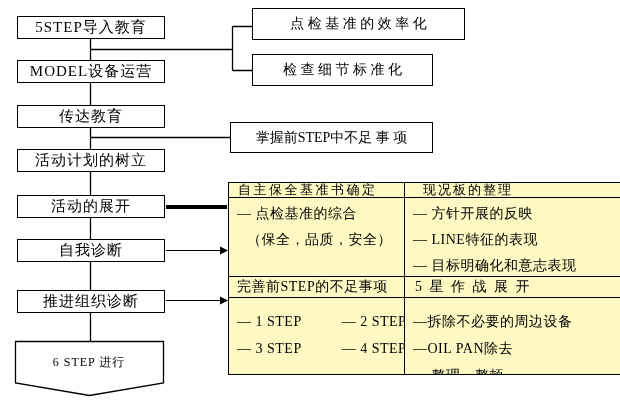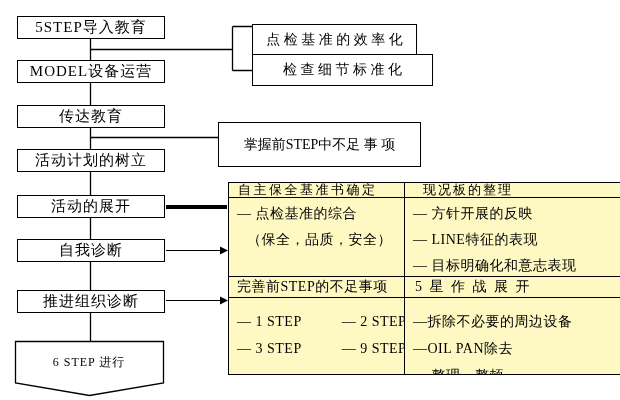--- a/index.html
+++ b/index.html
@@ -71,23 +71,23 @@
   <div class="fbox" style="top:16px">5STEP导入教育</div>
   <div class="fbox" style="top:60px">MODEL设备运营</div>
   <div class="fbox" style="top:105px">传达教育</div>
   <div class="fbox" style="top:149px">活动计划的树立</div>
   <div class="fbox" style="top:195px">活动的展开</div>
   <div class="fbox" style="top:239px">自我诊断</div>
   <div class="fbox" style="top:290px">推进组织诊断</div>
 
   <div class="terminal-label">6 STEP 进行</div>
 
-  <div class="callout" style="left:252px;top:24px;width:165px;height:32px">点 检 基 准 的 效 率 化</div>
+  <div class="callout" style="left:252px;top:8px;width:213px;height:32px">点 检 基 准 的 效 率 化</div>
   <div class="callout" style="left:252px;top:54px;width:181px;height:32px">检 查 细 节 标 准 化</div>
-  <div class="callout" style="left:218px;top:122px;width:203px;height:45px">掌握前STEP中不足 事 项</div>
+  <div class="callout" style="left:230px;top:122px;width:203px;height:31px">掌握前STEP中不足 事 项</div>
 
   <div class="dtable">
 
     <div class="cell c-left r-line hdr1">自主保全基准书确定</div>
     <div class="cell r-line hdr1 right">现况板的整理</div>
 
     <div class="cell c-left r-line items">
       <div class="ln">— 点检基准的综合</div>
       <div class="ln indent">（保全，品质，安全）</div>
     </div>
@@ -100,21 +100,21 @@
     <div class="cell c-left r-line hdr2">完善前STEP的不足事项</div>
     <div class="cell r-line hdr2 right">5 星 作 战 展 开</div>
 
     <div class="cell c-left items4">
       <div class="ln pair">
         <span>— 1 STEP</span>
         <span>— 2 STEP</span>
       </div>
       <div class="ln pair">
         <span>— 3 STEP</span>
-        <span>— 9 STEP</span>
+        <span>— 4 STEP</span>
       </div>
     </div>
     <div class="cell items4">
       <div class="ln">—拆除不必要的周边设备</div>
       <div class="ln">—OIL PAN除去</div>
       <div class="ln">— 整理，整顿</div>
     </div>
   </div>
 
 </div>

